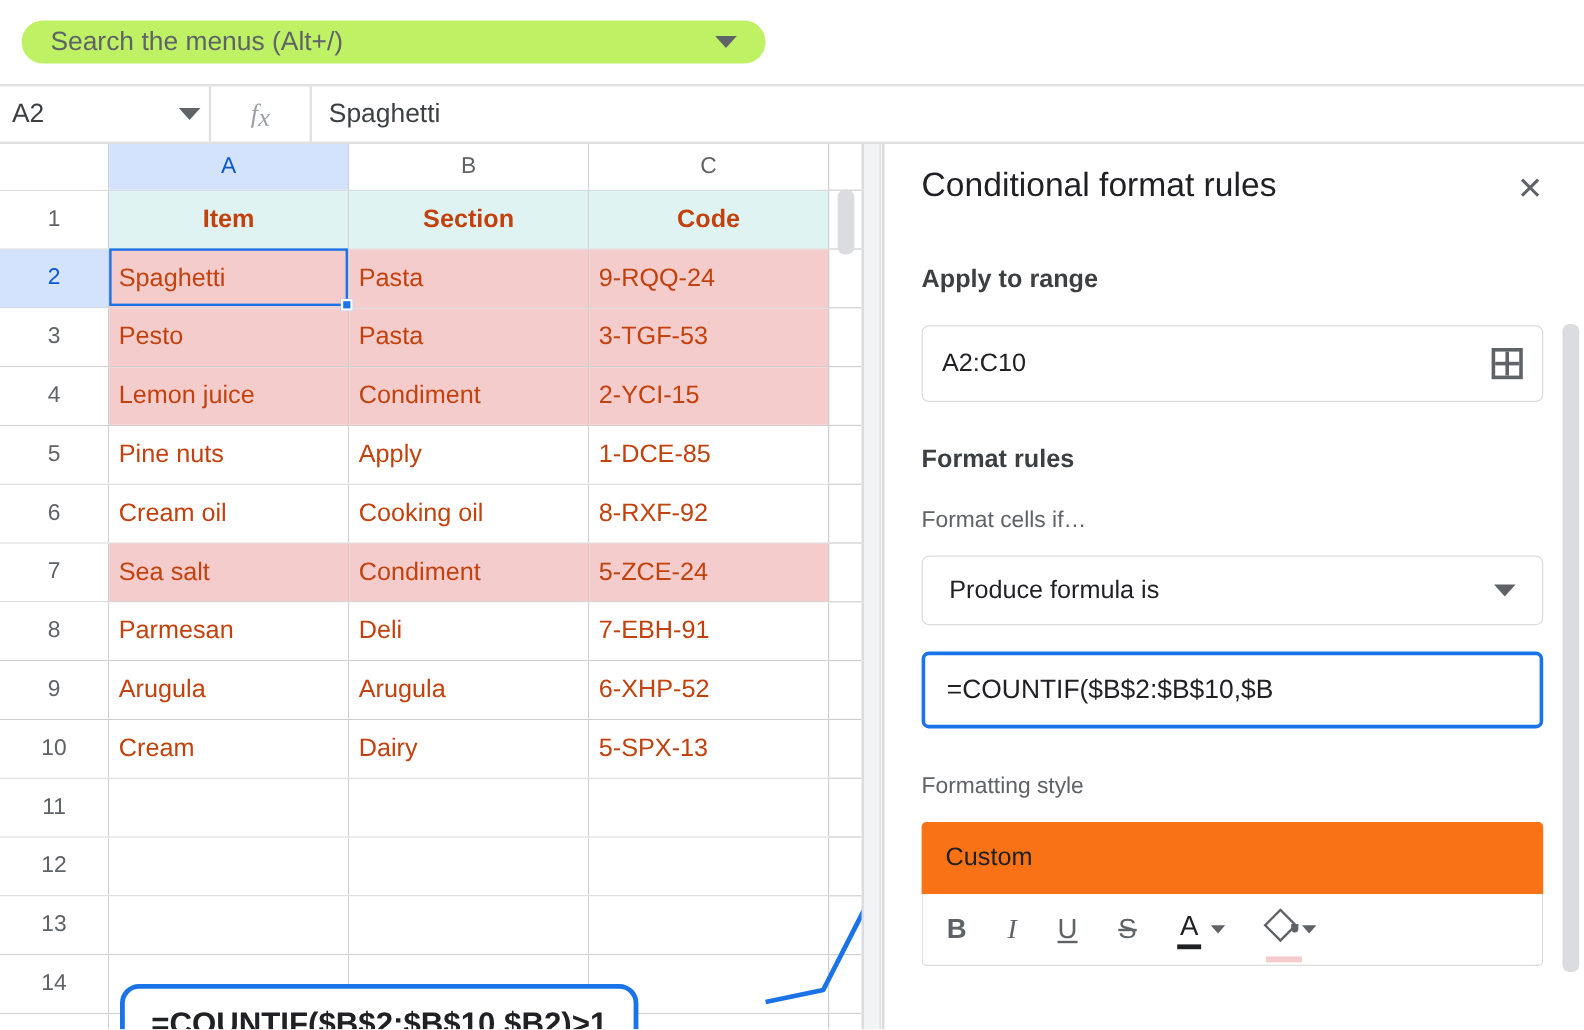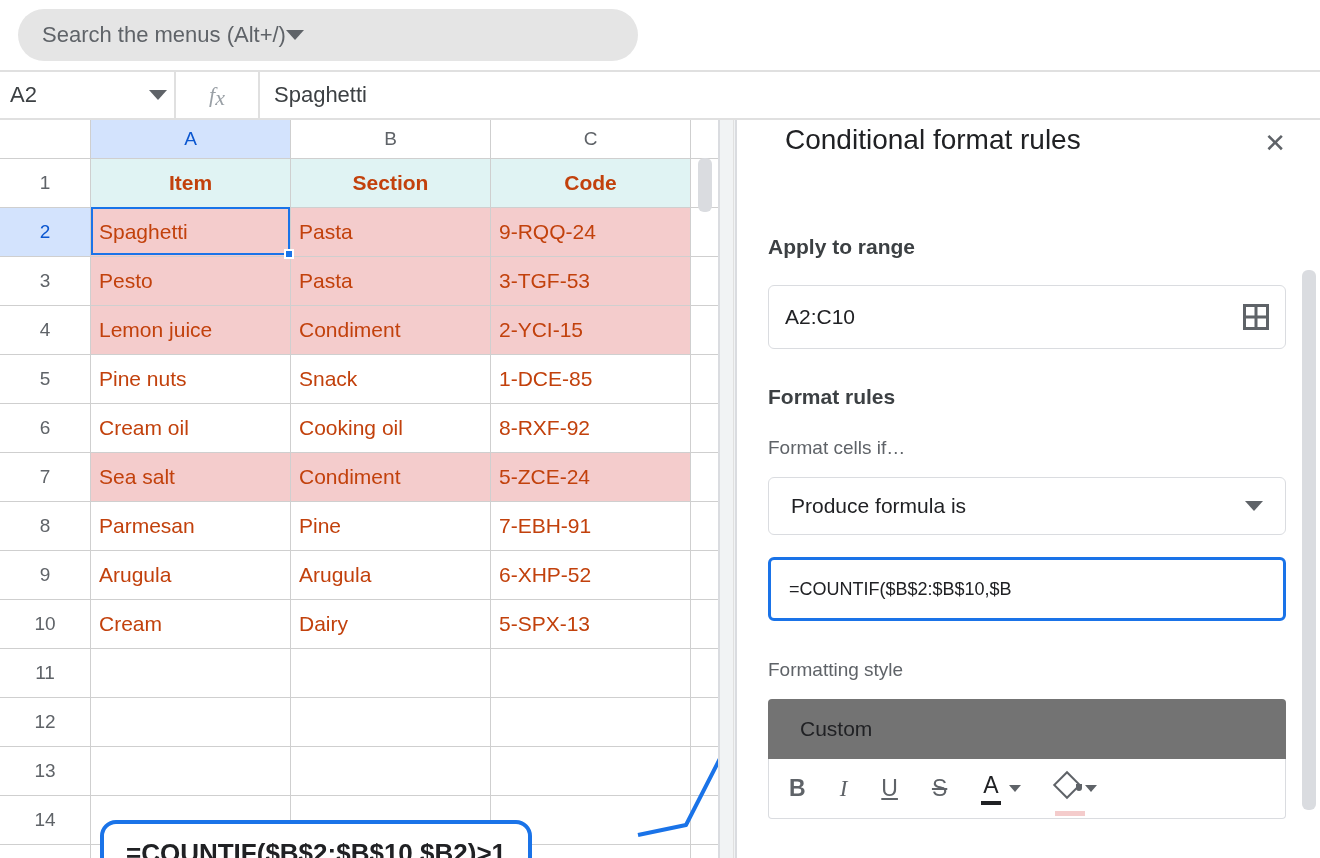--- a/index.html
+++ b/index.html
@@ -21,23 +21,24 @@
   .topbar {
     display: flex;
     align-items: center;
     height: 70px;
     padding: 0 12px;
     position: relative;
   }
   .search-pill {
     display: flex;
     align-items: center;
-    background: #e5e5e5;
+    justify-content: space-between;
+    background: #bef264;
     border-radius: 28px;
-    height: 52px;
+    height: 36px;
     width: 620px;
     padding: 0 24px;
     color: #5f6368;
     font-size: 22px;
     margin-left: 6px;
     position: relative;
   }
   .chevron {
     width: 0; height: 0;
     border-left: 9px solid transparent;
@@ -189,43 +190,42 @@
     flex: 1;
     border-left:1px solid #e0e0e0;
     position:relative;
     padding: 0 34px 0 34px;
     overflow:hidden;
   }
   .panel-head {
     display:flex;
     justify-content:space-between;
     align-items:flex-start;
-    padding-top: 4px;
+    padding-top: 18px;
     position:relative;
-    margin-left:17px;
   }
   .panel-head h2 {
     margin:0;
     font-size: 28px;
     font-weight: 500;
     color:#202124;
   }
   .close-x {
     font-size: 26px;
     color:#5f6368;
     cursor:pointer;
     margin-top:4px;
   }
   .sec-title {
     font-size: 21px;
     font-weight:700;
     color:#3c4043;
     margin-top: 36px;
   }
-  .sec-title.first { margin-top: 76px; }
+  .sec-title.first { margin-top: 48px; }
   .sub-label {
     font-size: 19px;
     color:#5f6368;
     margin-top: 28px;
   }
   .range-box {
     margin-top: 26px;
     border:1px solid #dadce0;
     border-radius:6px;
     height:64px;
@@ -265,38 +265,38 @@
     font-size:21px;
   }
   .formula-box {
     margin-top: 22px;
     border:3px solid #1a73e8;
     border-radius:6px;
     height:64px;
     display:flex;
     align-items:center;
     padding:0 18px;
-    font-size:18px;
+    font-size:22px;
     color:#202124;
     overflow:hidden;
     white-space:nowrap;
   }
   .style-header{
     font-size:19px;
     color:#5f6368;
     margin-top:38px;
   }
   .custom-preview{
     margin-top:18px;
-    background:#737373;
+    background:#f97316;
     height:60px;
     border-radius:4px 4px 0 0;
     display:flex;
     align-items:center;
-    padding:0 32px;
+    padding:0 20px;
     font-size:21px;
   }
   .style-toolbar{
     border:1px solid #dadce0;
     border-top:0;
     border-radius:0 0 4px 4px;
     height:60px;
     display:flex;
     align-items:center;
     gap:34px;
@@ -418,39 +418,39 @@
           </div>
           <div class="row hl">
             <div class="rh">4</div>
             <div class="cell">Lemon juice</div>
             <div class="cell">Condiment</div>
             <div class="cell">2-YCI-15</div>
           </div>
           <div class="row">
             <div class="rh">5</div>
             <div class="cell">Pine nuts</div>
-            <div class="cell">Snack</div>
+            <div class="cell">Apply</div>
             <div class="cell">1-DCE-85</div>
           </div>
           <div class="row">
             <div class="rh">6</div>
             <div class="cell">Cream oil</div>
             <div class="cell">Cooking oil</div>
             <div class="cell">8-RXF-92</div>
           </div>
           <div class="row hl">
             <div class="rh">7</div>
             <div class="cell">Sea salt</div>
             <div class="cell">Condiment</div>
             <div class="cell">5-ZCE-24</div>
           </div>
           <div class="row">
             <div class="rh">8</div>
             <div class="cell">Parmesan</div>
-            <div class="cell">Pine</div>
+            <div class="cell">Deli</div>
             <div class="cell">7-EBH-91</div>
           </div>
           <div class="row">
             <div class="rh">9</div>
             <div class="cell">Arugula</div>
             <div class="cell">Arugula</div>
             <div class="cell">6-XHP-52</div>
           </div>
           <div class="row">
             <div class="rh">10</div>

